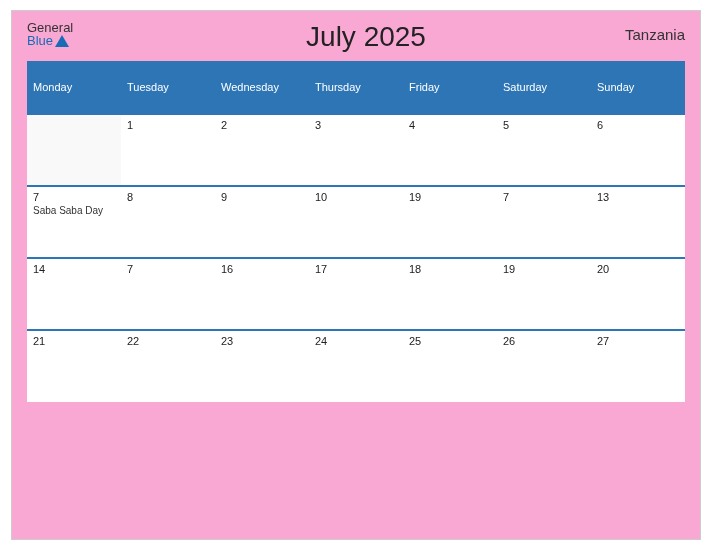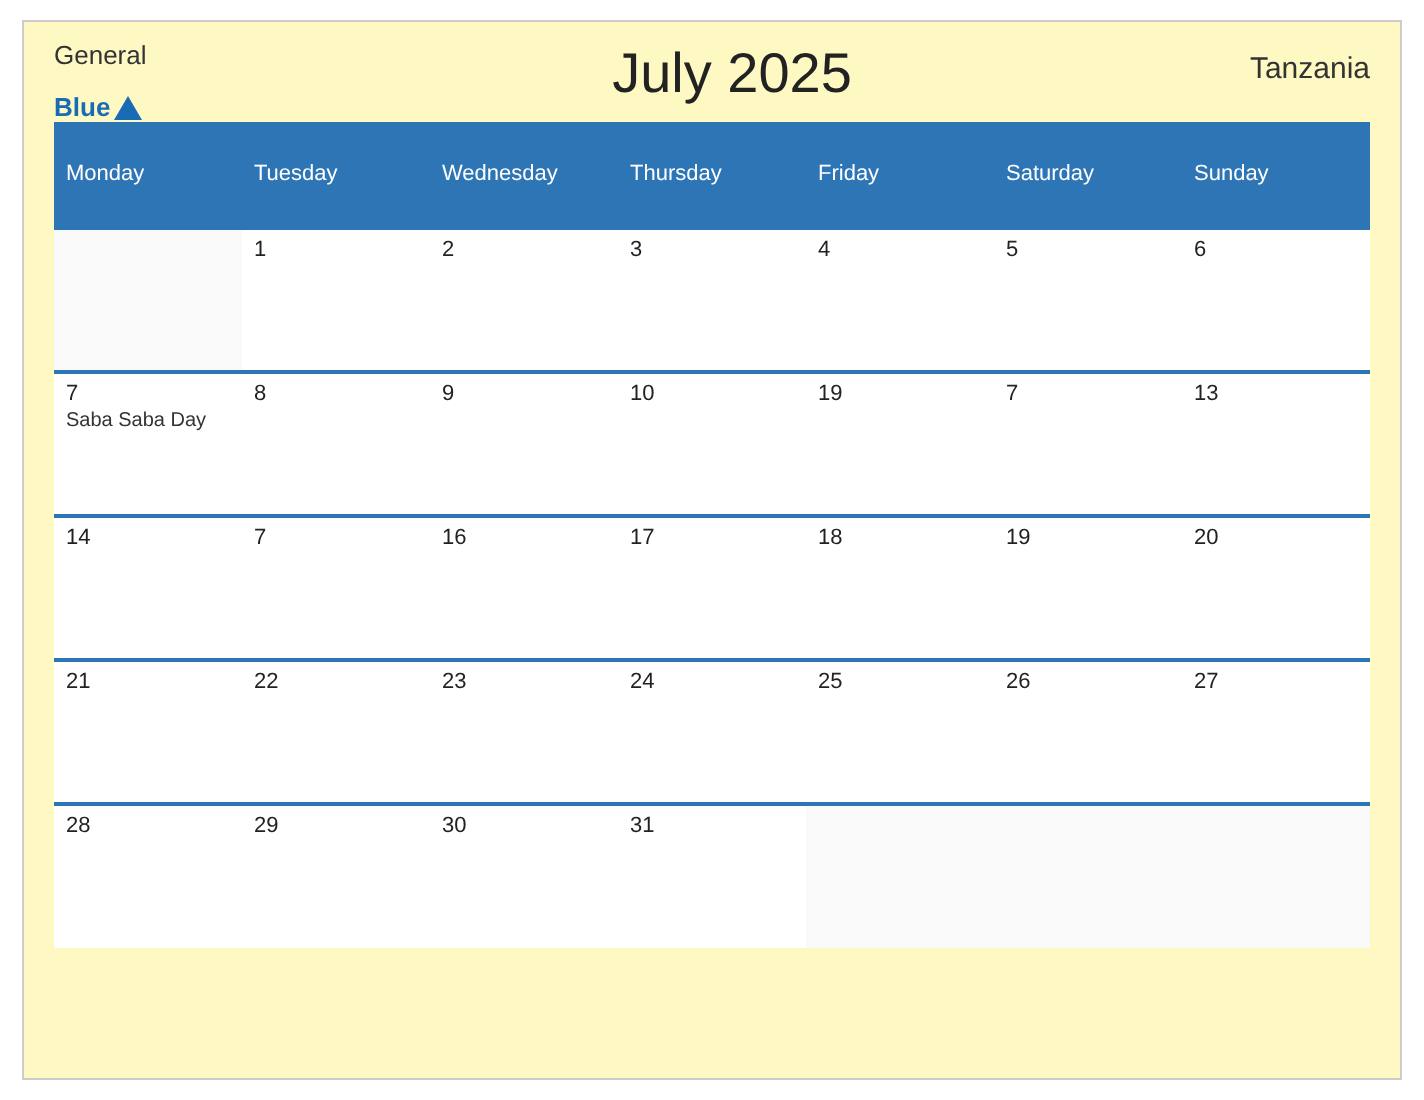--- a/index.html
+++ b/index.html
@@ -10,21 +10,21 @@
       background: #fff;
       font-family: Arial, sans-serif;
       display: flex;
       align-items: center;
       justify-content: center;
     }
 
     .calendar-container {
       width: 690px;
       height: 530px;
-      background: #fef9c3;
+      background: #f9a8d4;
       border: 1px solid #ccc;
       padding: 10px 15px 10px 15px;
       position: relative;
     }
 
     .header {
       display: flex;
       align-items: center;
       justify-content: center;
       position: relative;
@@ -42,25 +42,24 @@
 
     .logo-general {
       font-size: 13px;
       color: #333;
       font-weight: normal;
     }
 
     .logo-blue {
       font-size: 13px;
       color: #1a6bb5;
-      font-weight: bold;
+      font-weight: normal;
       display: flex;
       align-items: center;
       gap: 2px;
-      margin-top: 13px;
     }
 
     .logo-triangle {
       width: 0;
       height: 0;
       border-left: 7px solid transparent;
       border-right: 7px solid transparent;
       border-bottom: 12px solid #1a6bb5;
       display: inline-block;
     }
@@ -234,32 +233,15 @@
           <td>
             <span class="day-number">25</span>
           </td>
           <td>
             <span class="day-number">26</span>
           </td>
           <td>
             <span class="day-number">27</span>
           </td>
         </tr>
-        <tr>
-          <td>
-            <span class="day-number">28</span>
-          </td>
-          <td>
-            <span class="day-number">29</span>
-          </td>
-          <td>
-            <span class="day-number">30</span>
-          </td>
-          <td>
-            <span class="day-number">31</span>
-          </td>
-          <td style="background: rgb(249, 249, 249);"></td>
-          <td style="background: rgb(249, 249, 249);"></td>
-          <td style="background: rgb(249, 249, 249);"></td>
-        </tr>
       </tbody>
   </table>
 </div>
 
 </body></html>

